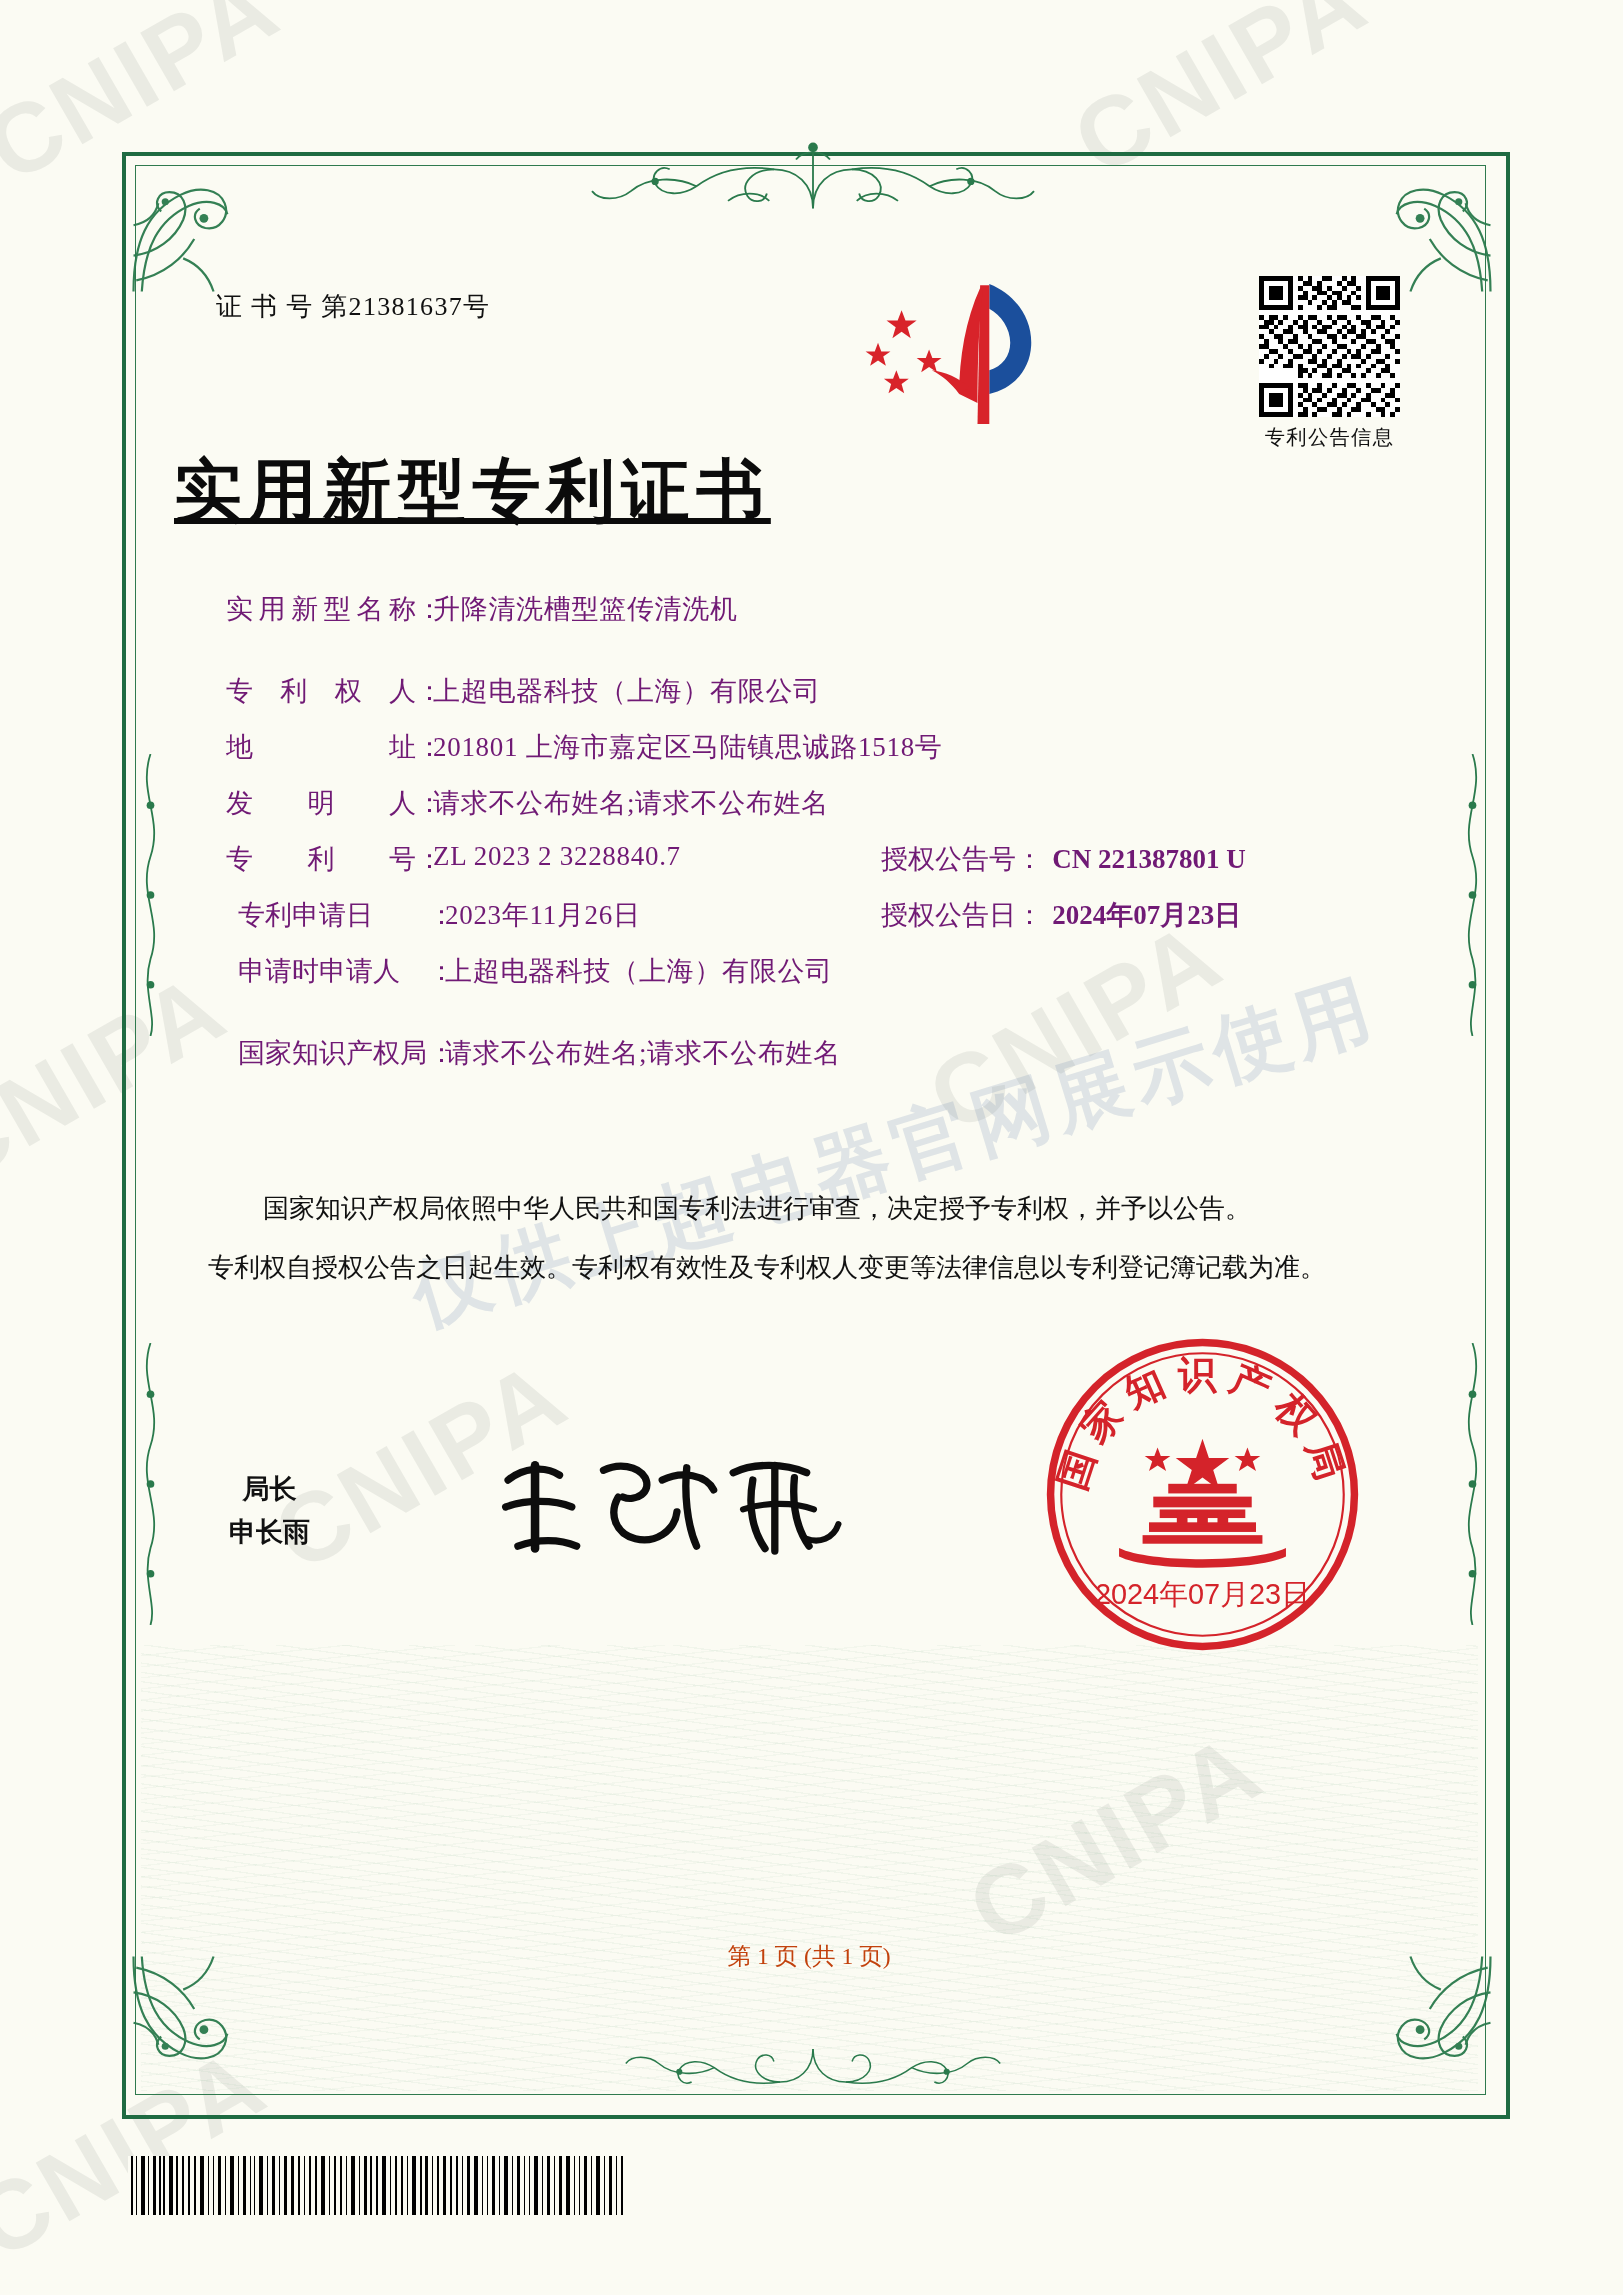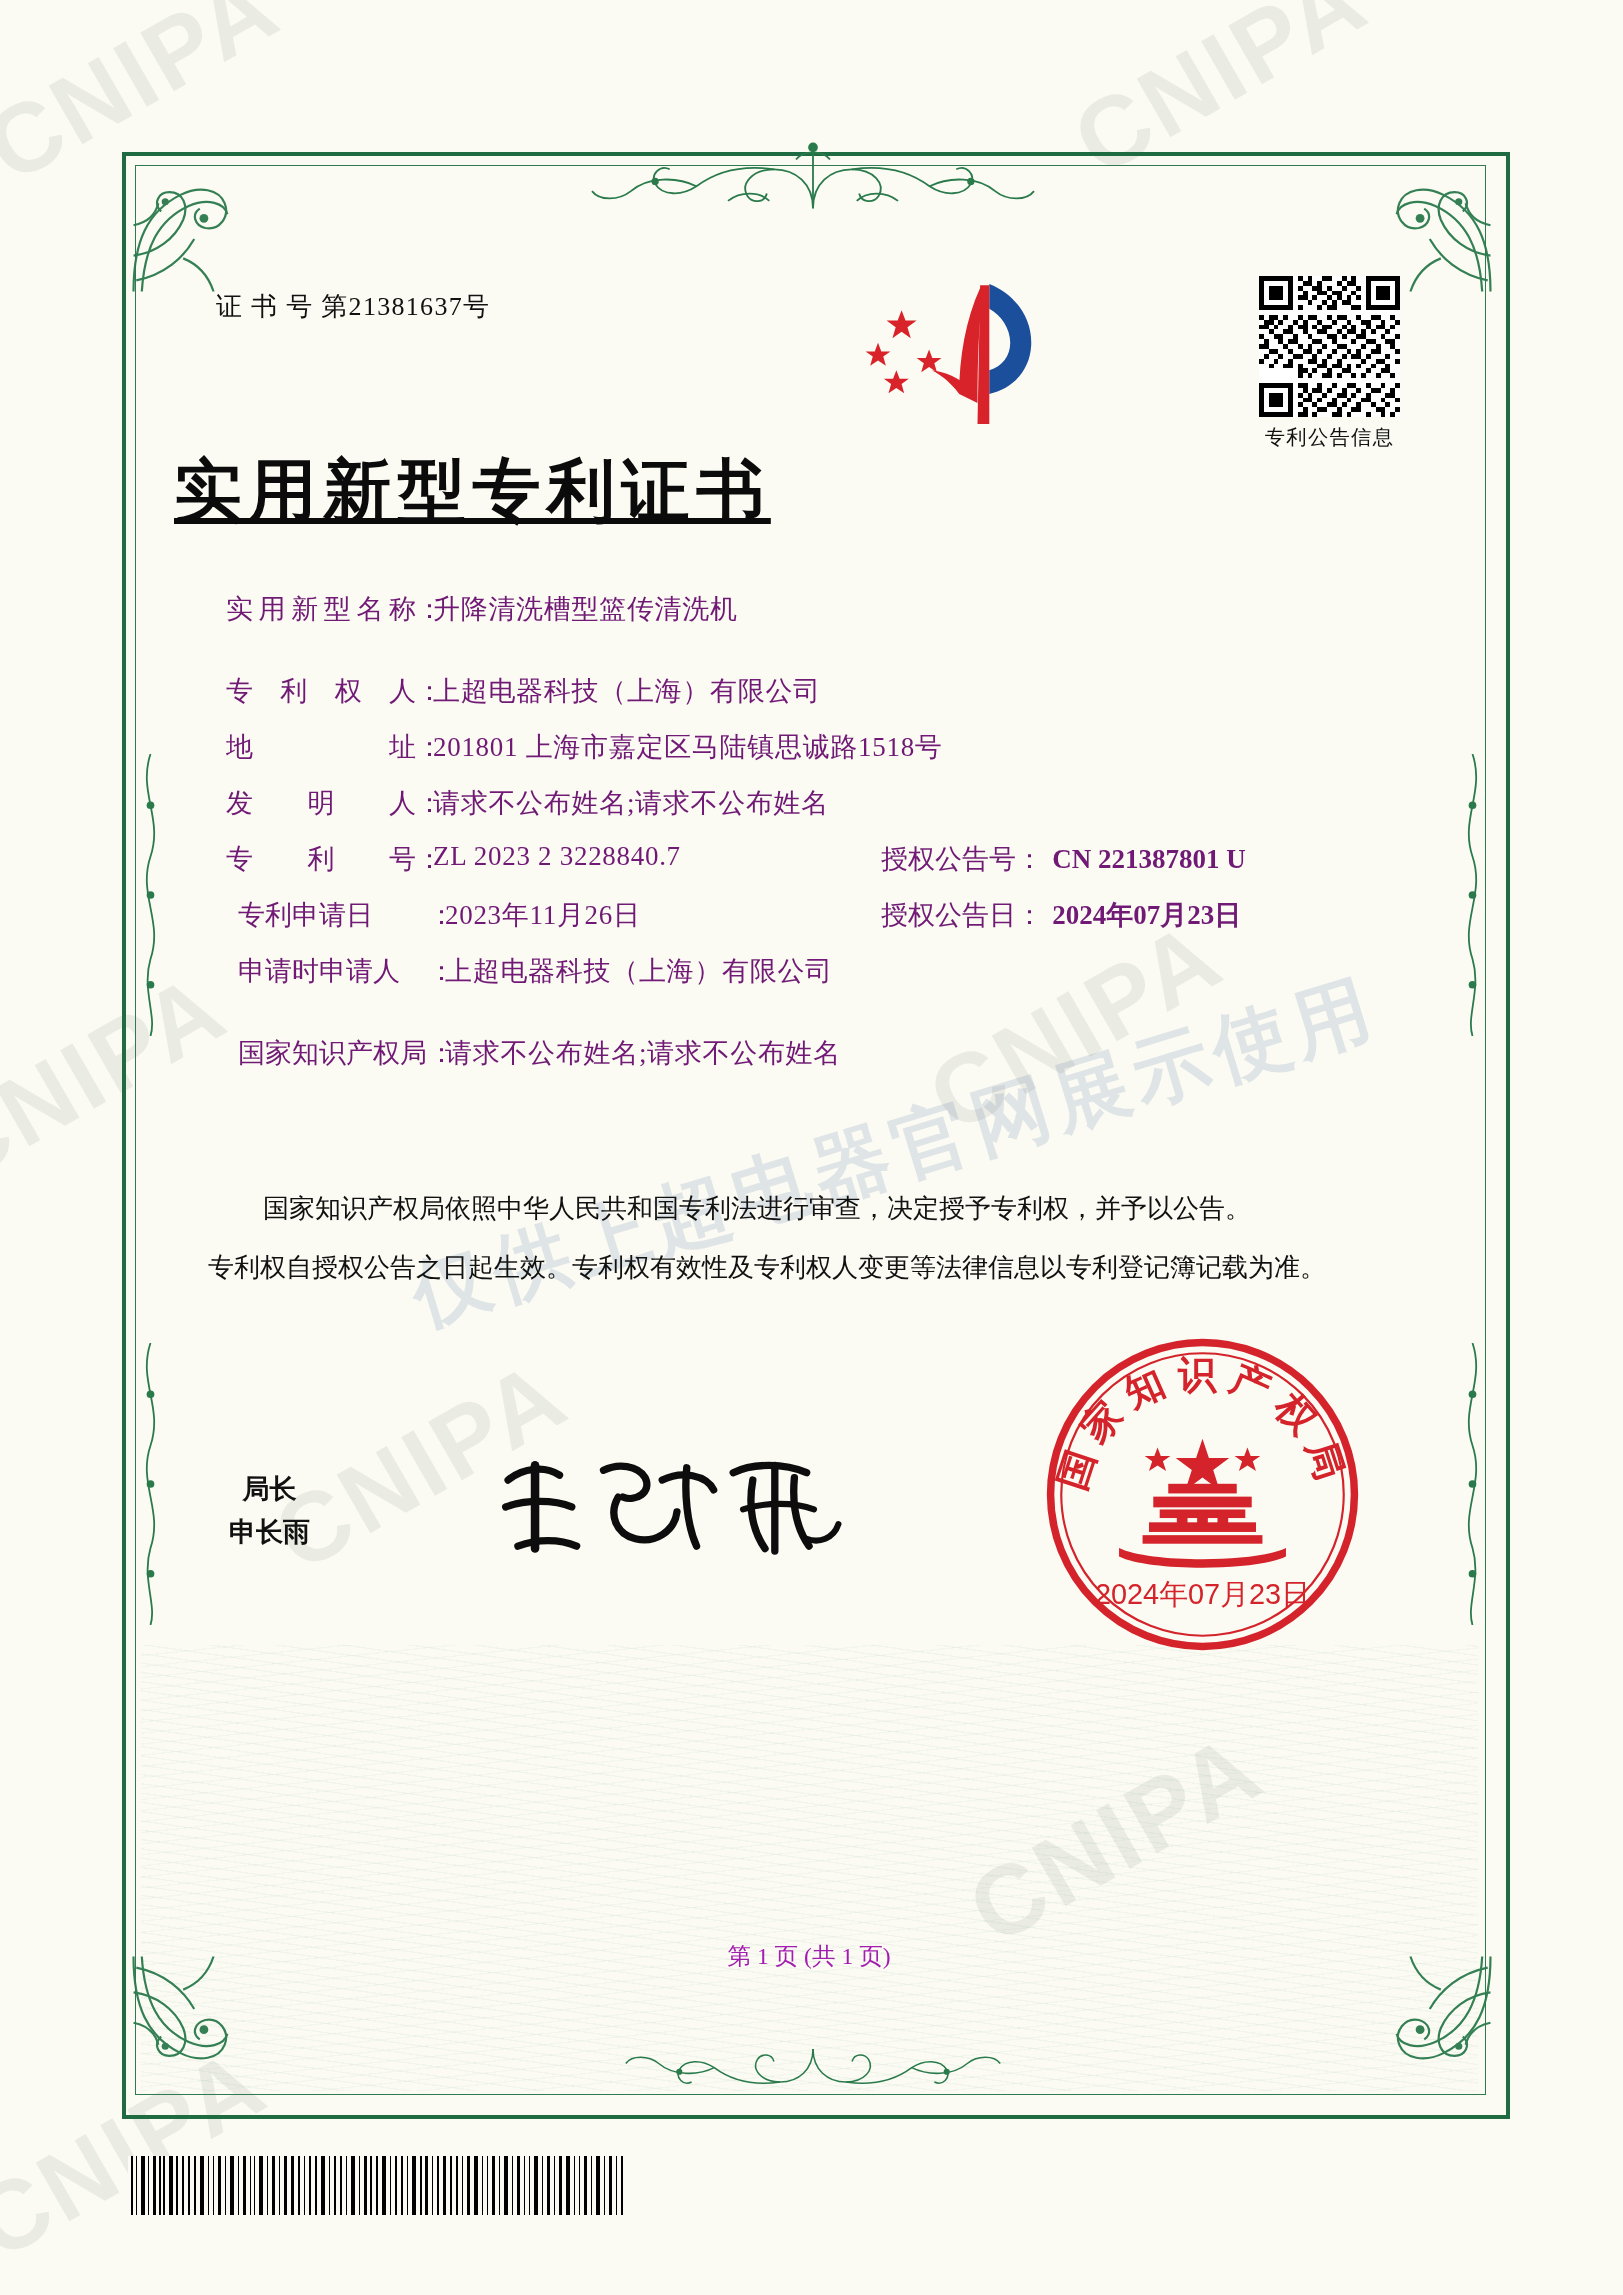--- a/index.html
+++ b/index.html
@@ -245,21 +245,21 @@
   }
   .seal svg { width: 100%; height: 100%; display: block; }
 
   
   .page-no {
     position: absolute;
     left: 0; top: 1743px;
     width: 1278px;
     text-align: center;
     font-size: 23.6px;
-    color: #a21caf;
+    color: #c2410c;
   }
 
   
   .barcode {
     position: absolute;
     left: 128px; top: 2156px;
     width: 498px; height: 59px;
   }
   .barcode svg { width: 100%; height: 100%; display: block; }
 </style>

